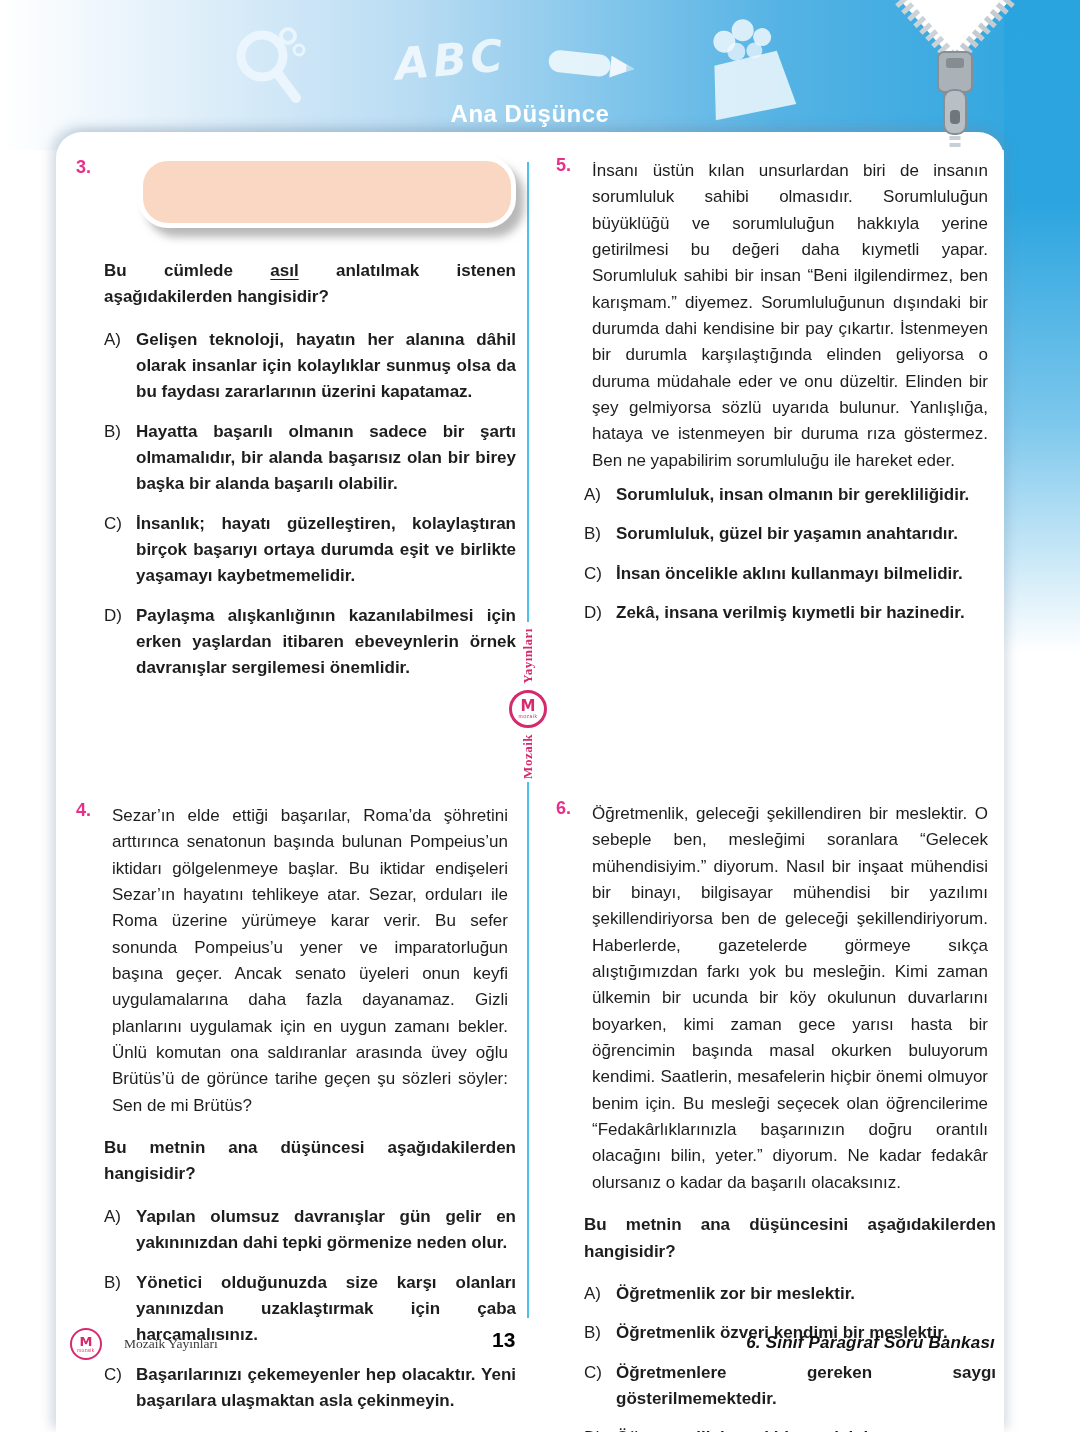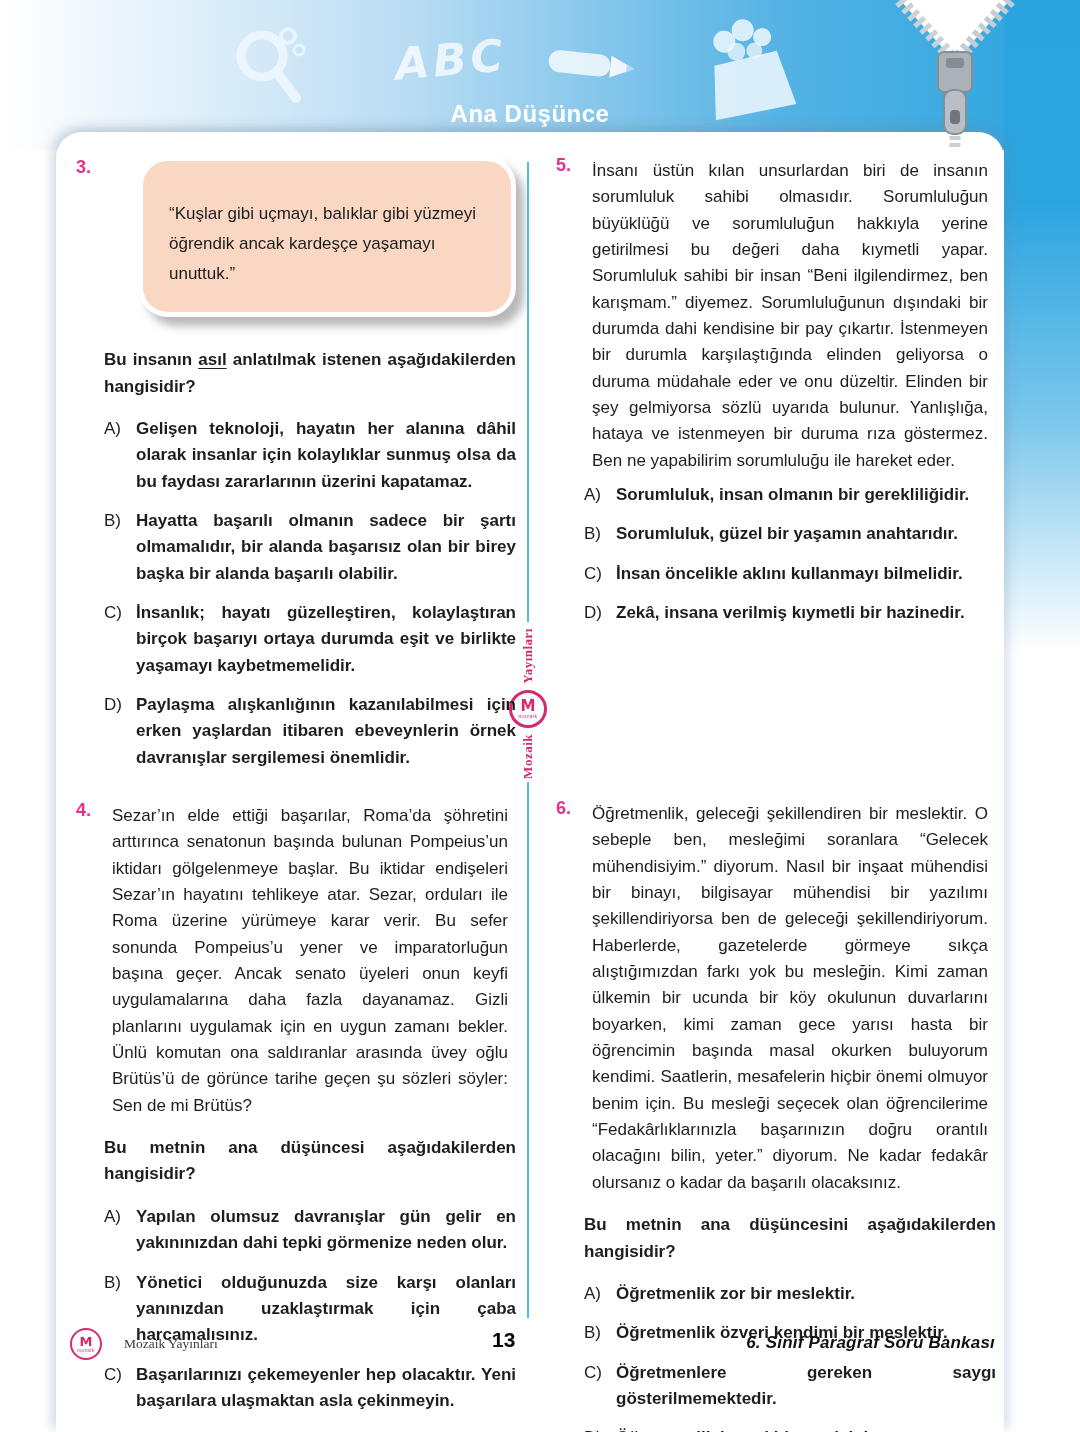--- a/index.html
+++ b/index.html
@@ -160,23 +160,22 @@
       <span class="m">M</span>
       <span class="w">mozaik</span>
     </div>
     <span class="v-text">Mozaik</span>
   </div>
 
   <div class="question q3">
     <span class="q-number">3.</span>
     <div class="q-inner">
       <div class="quote-box">
-        <p class="quote-text">“Kuşlar gibi uçmayı, balıklar gibi yüzmeyi öğrendik ancak kardeşçe yaşamayı unuttuk.”</p>
-      </div>
-      <p class="stem"><span>Bu insanın </span><span class="u">asıl</span><span> anlatılmak istenen aşağıdakilerden hangisidir?</span></p>
+      </div>
+      <p class="stem"><span>Bu cümlede </span><span class="u">asıl</span><span> anlatılmak istenen aşağıdakilerden hangisidir?</span></p>
       <div class="option">
         <span class="opt-label">A)</span>
         <span class="opt-text">Gelişen teknoloji, hayatın her alanına dâhil olarak insanlar için kolaylıklar sunmuş olsa da bu faydası zararlarının üzerini kapatamaz.</span>
       </div>
       <div class="option">
         <span class="opt-label">B)</span>
         <span class="opt-text">Hayatta başarılı olmanın sadece bir şartı olmamalıdır, bir alanda başarısız olan bir birey başka bir alanda başarılı olabilir.</span>
       </div>
       <div class="option">
         <span class="opt-label">C)</span>

